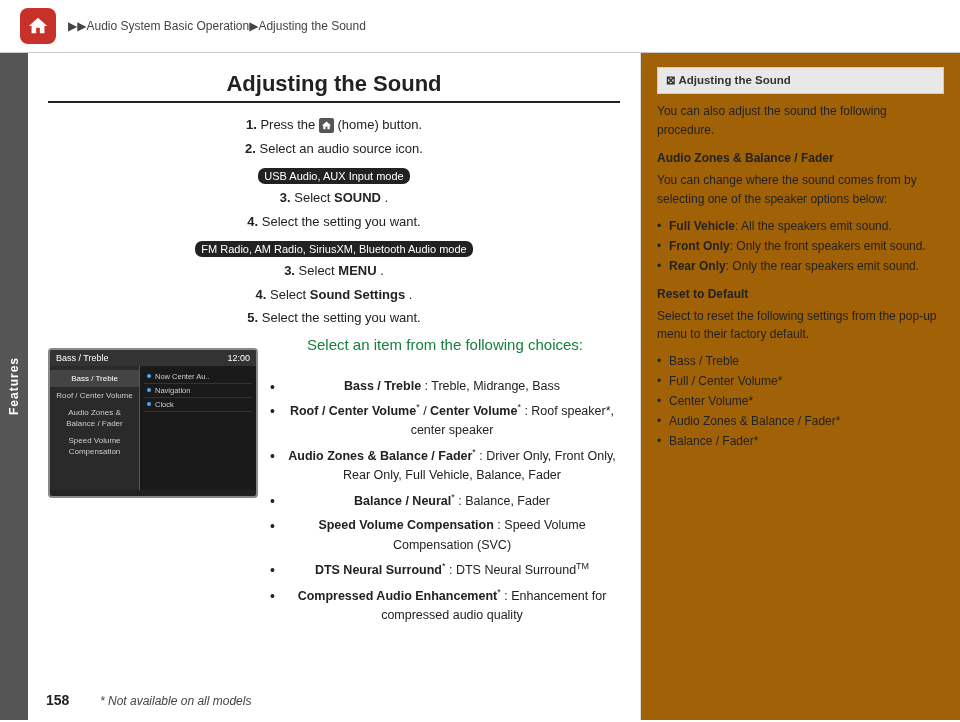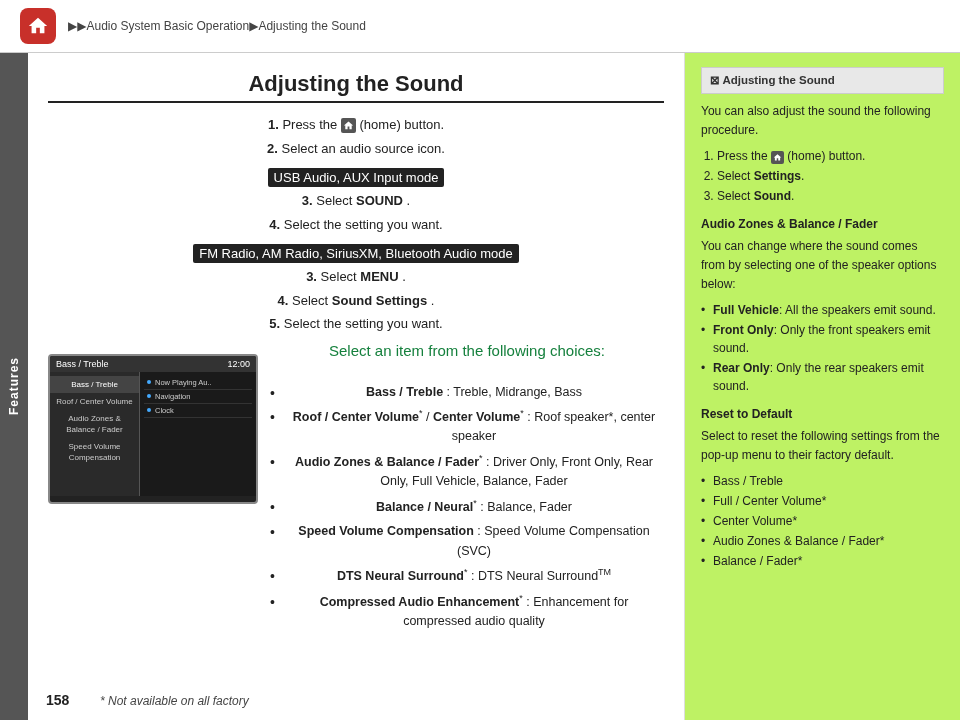--- a/index.html
+++ b/index.html
@@ -79,26 +79,26 @@
     
     .left-content {
       flex: 1;
       padding: 18px 20px 20px 20px;
       overflow-y: auto;
       text-align: center;
     }
 
     
     .right-panel {
-      width: 276px;
+      width: 320px;
       border-left: 1px solid #ddd;
       padding: 14px 16px;
       font-size: 12px;
       line-height: 1.5;
-      background: #bef264;
+      background: #a16207;
       overflow-y: auto;
     }
 
     
     .page-title {
       font-size: 22px;
       font-weight: bold;
       border-bottom: 2px solid #222;
       padding-bottom: 4px;
       margin-bottom: 12px;
@@ -115,24 +115,24 @@
     }
     .step-text .bold {
       font-weight: bold;
     }
 
     
     .mode-badge {
       display: inline-block;
       background: #222;
       color: #fff;
-      font-size: 13px;
+      font-size: 11px;
       padding: 2px 6px;
       margin: 6px 0 4px 0;
-      border-radius: 2px;
+      border-radius: 7px;
     }
 
     
     .screen-sim {
       width: 210px;
       height: 150px;
       background: #222;
       border: 2px solid #888;
       border-radius: 4px;
       margin: 12px 0 12px 0;
@@ -385,21 +385,21 @@
           <div class="screen-body">
             <div class="screen-left-menu">
               <div class="screen-menu-item active">Bass / Treble</div>
               <div class="screen-menu-item">Roof / Center Volume</div>
               <div class="screen-menu-item">Audio Zones &amp; Balance / Fader</div>
               <div class="screen-menu-item">Speed Volume Compensation</div>
             </div>
             <div class="screen-right-area">
               <div class="screen-right-item">
                 <span class="dot"></span>
-                <span>Now Playing Au..</span>
+                <span>Now Center Au..</span>
               </div>
               <div class="screen-right-item">
                 <span class="dot"></span>
                 <span>Navigation</span>
               </div>
               <div class="screen-right-item">
                 <span class="dot"></span>
                 <span>Clock</span>
               </div>
             </div>
@@ -446,33 +446,20 @@
 
     </div>
 
     <div class="right-panel">
 
       <div class="right-panel-title-box">⊠ Adjusting the Sound</div>
 
 
       <p>You can also adjust the sound the following procedure.</p>
 
-      <ol>
-        <li>
-          Press the
-          <span style="display:inline-block;width:13px;height:13px;background:#555;vertical-align:middle;border-radius:2px;position:relative;">
-            <svg viewBox="0 0 24 24" style="width:9px;height:9px;fill:#fff;position:absolute;top:2px;left:2px;">
-                <path d="M10 20v-6h4v6h5v-8h3L12 3 2 12h3v8z"></path>
-              </svg>
-          </span>
-          (home) button.
-        </li>
-        <li>Select <strong>Settings</strong>.</li>
-        <li>Select <strong>Sound</strong>.</li>
-      </ol>
 
       <div class="section-heading">Audio Zones &amp; Balance / Fader</div>
       <p>You can change where the sound comes from by selecting one of the speaker options below:</p>
 
       <ul>
         <li><strong>Full Vehicle</strong>: All the speakers emit sound.</li>
         <li><strong>Front Only</strong>: Only the front speakers emit sound.</li>
         <li><strong>Rear Only</strong>: Only the rear speakers emit sound.</li>
       </ul>
 
@@ -487,13 +474,13 @@
         <li>Balance / Fader*</li>
       </ul>
 
     </div>
 
   </div>
 
 </div>
 
 <div class="page-number">158</div>
-<div class="footnote">* Not available on all factory</div>
+<div class="footnote">* Not available on all models</div>
 
 </body></html>

